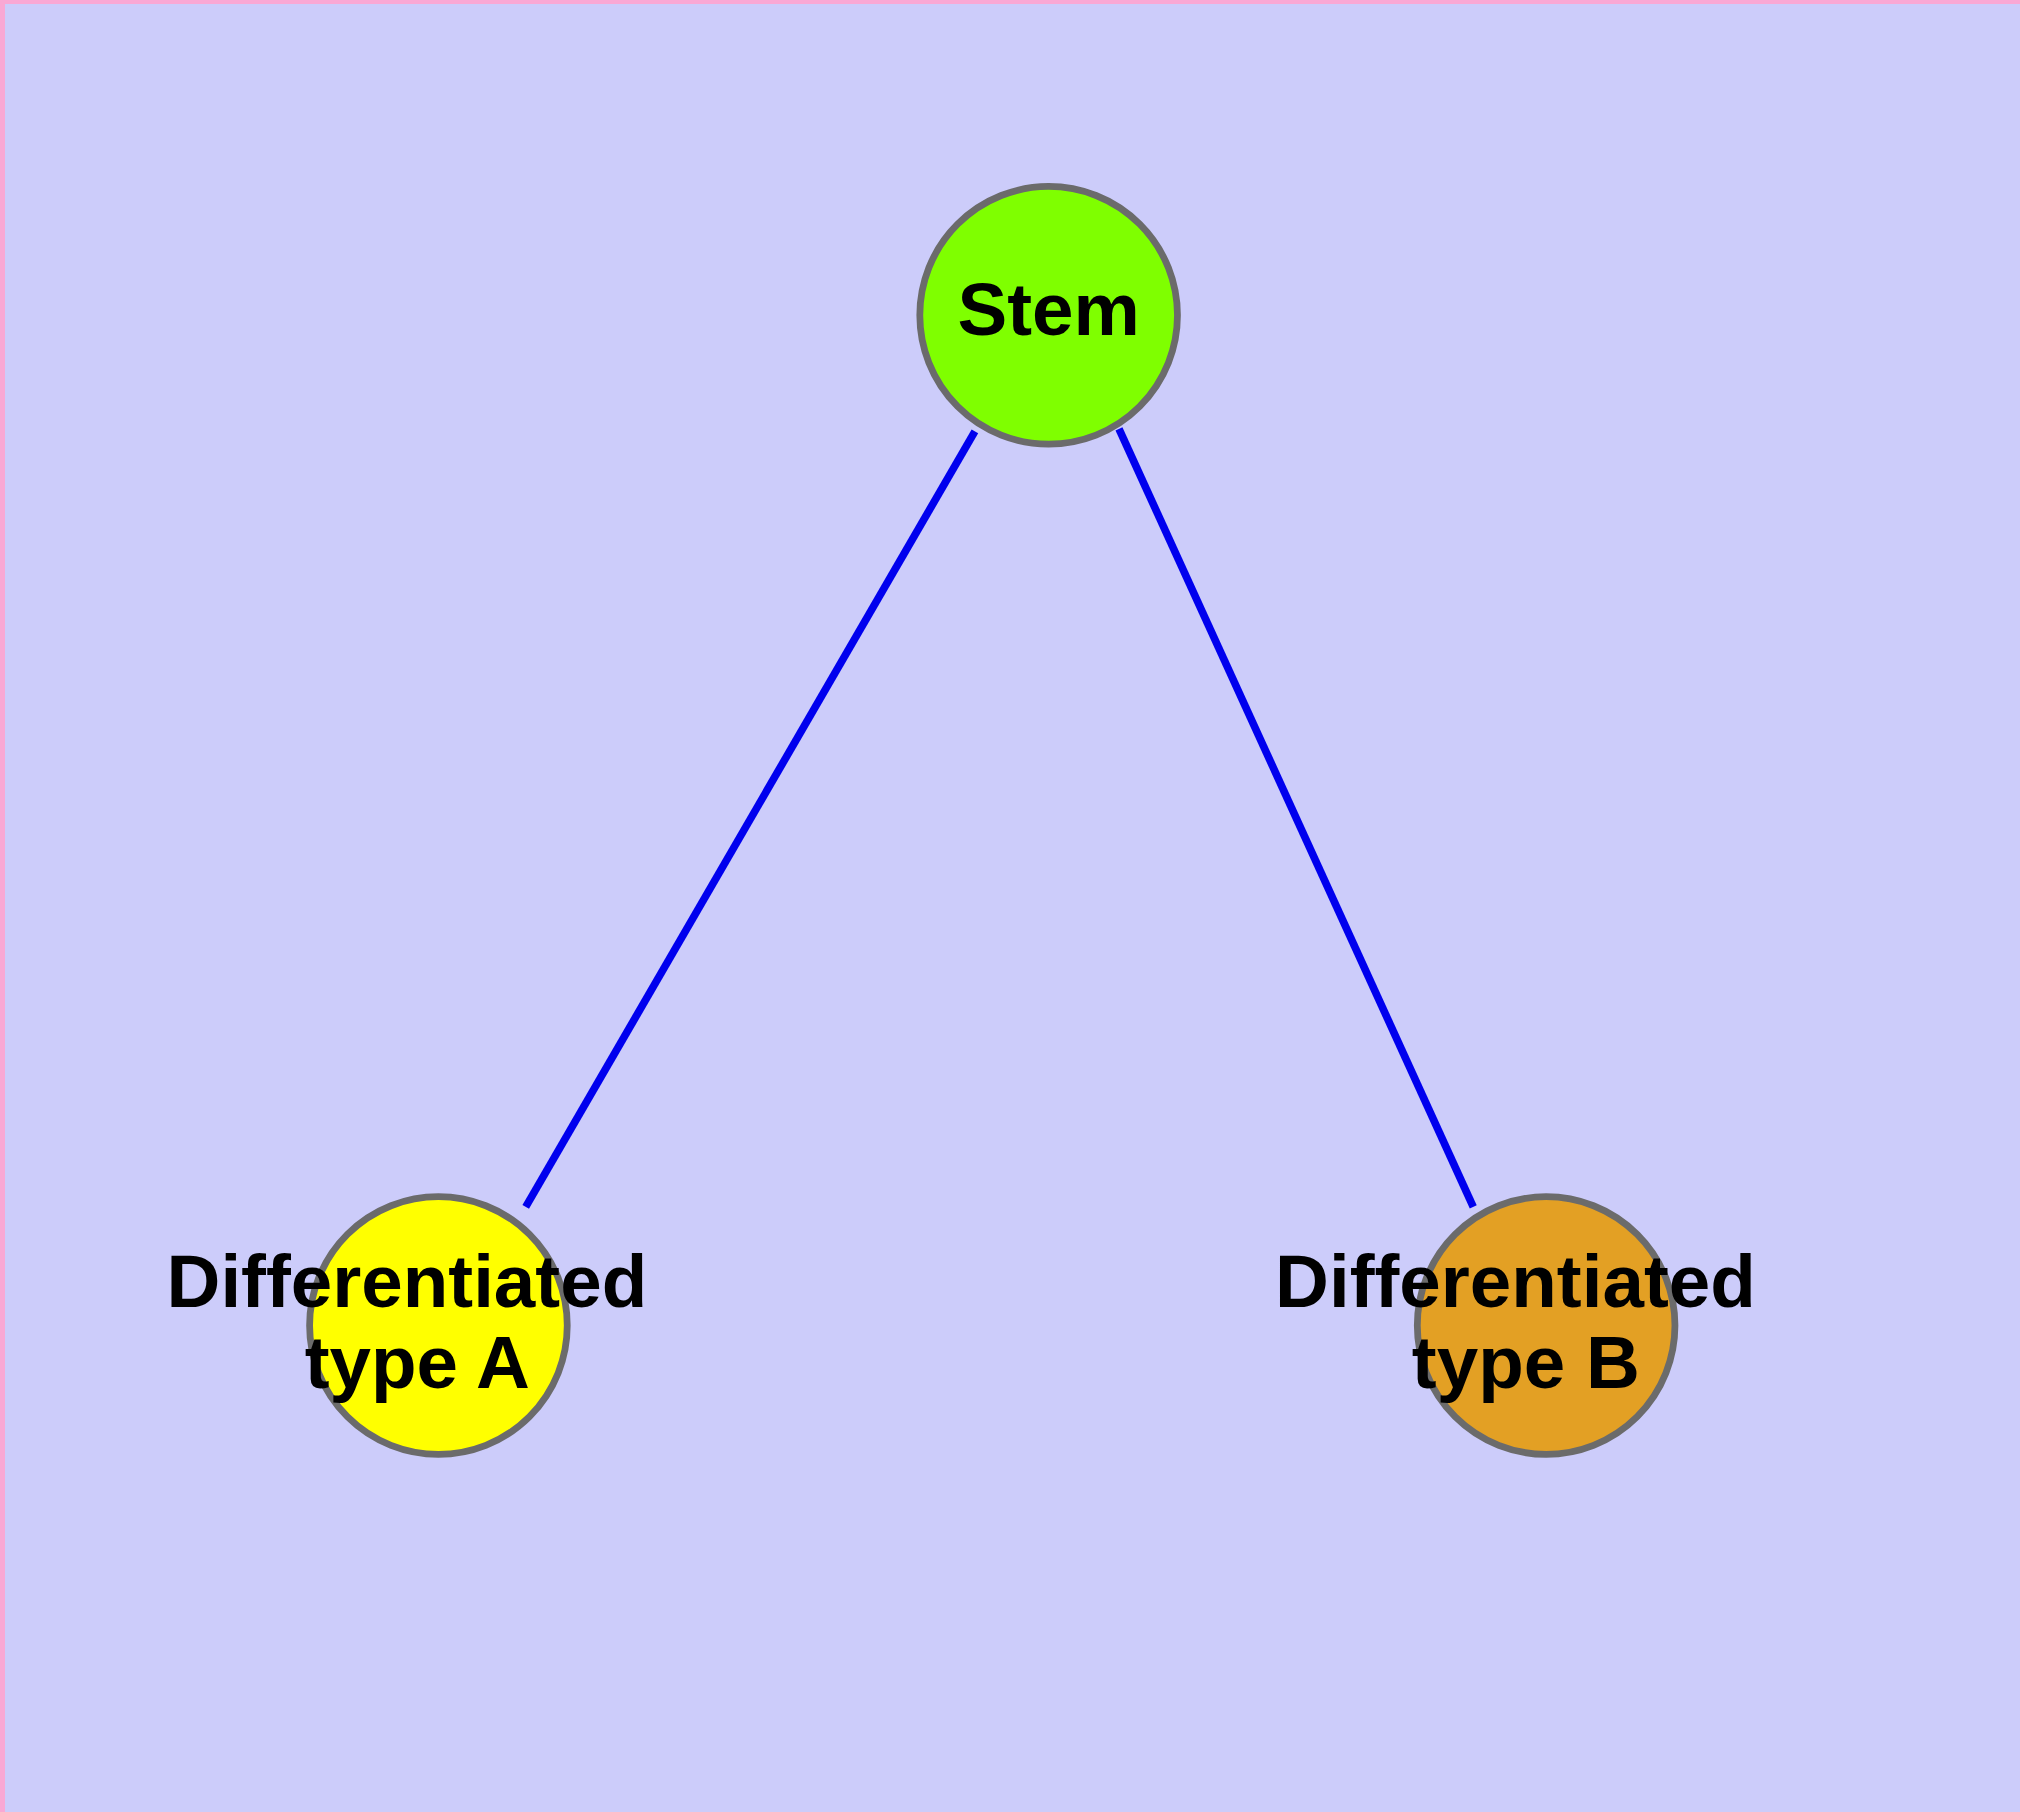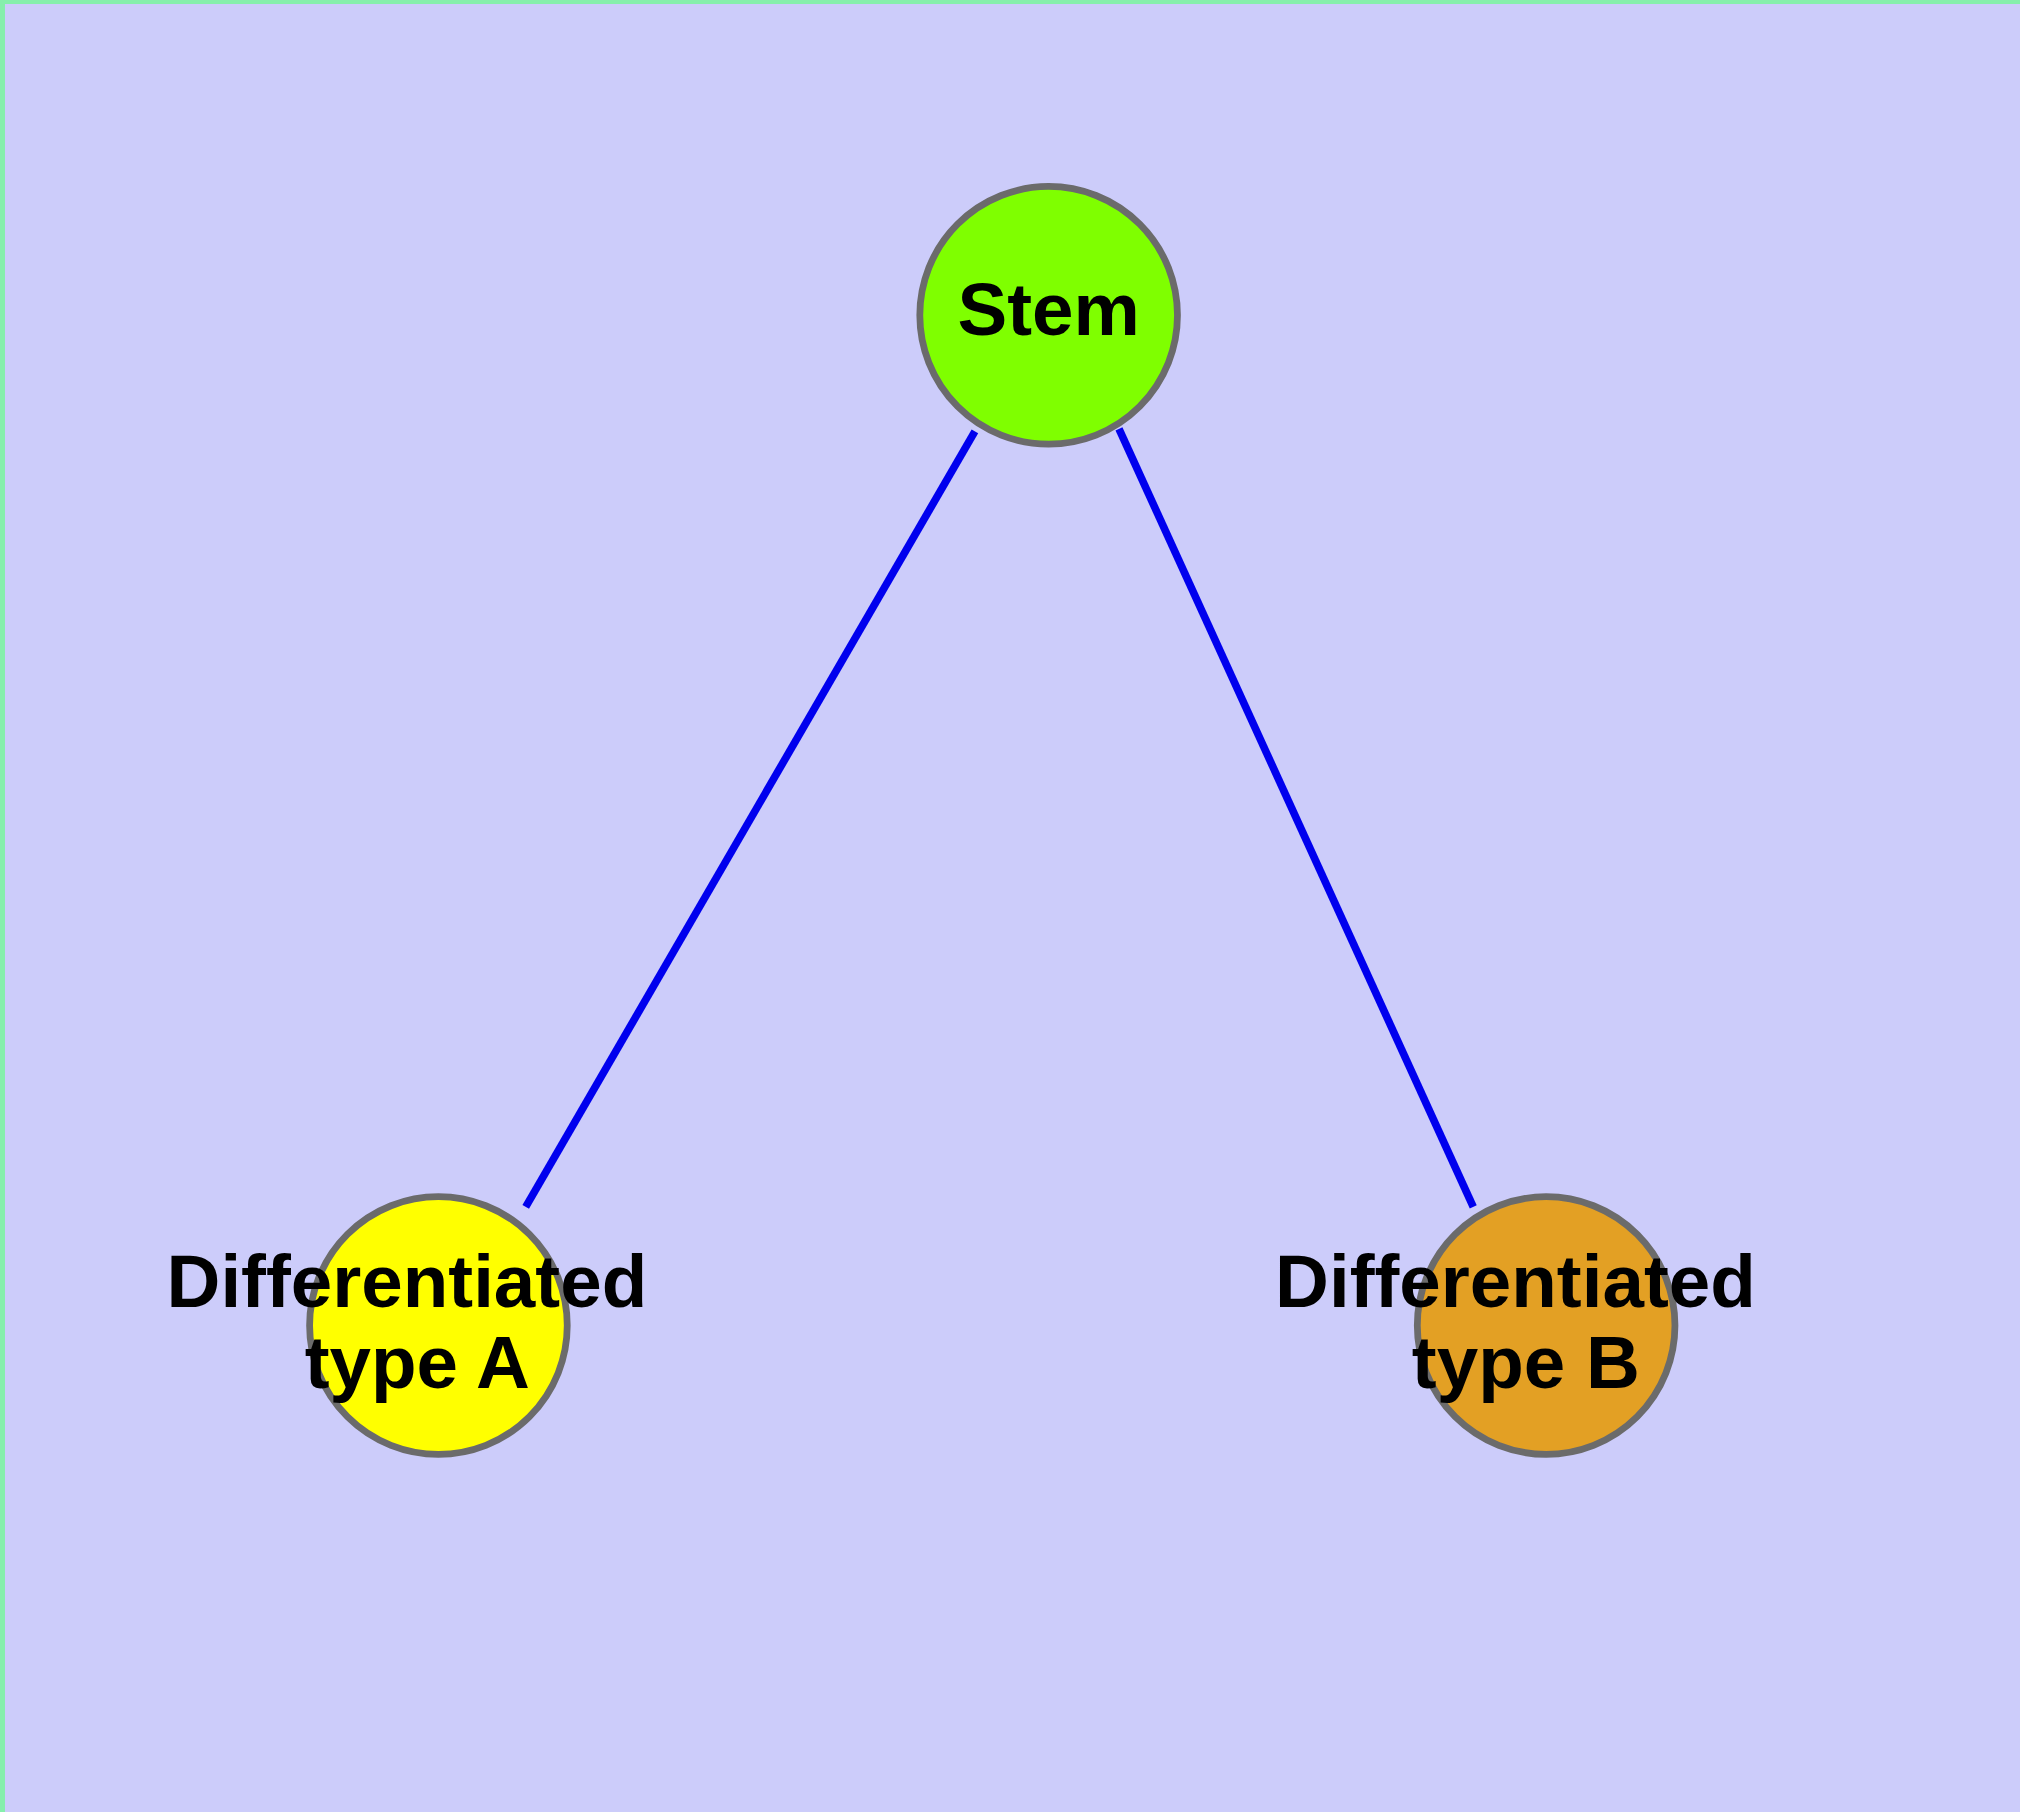--- a/index.html
+++ b/index.html
@@ -4,21 +4,21 @@
 <style>
   html, body {
     margin: 0;
     padding: 0;
     background: #ffffff;
   }
   #canvas {
     position: relative;
     width: 2021px;
     height: 1812px;
-    background: #86efac;
+    background: #f9a8d4;
     overflow: hidden;
     font-family: "Liberation Sans", sans-serif;
     text-align: right;
   }
   #plot-area {
     position: absolute;
     left: 5.1px;
     top: 4.2px;
     width: 2015px;
     height: 1808px;

